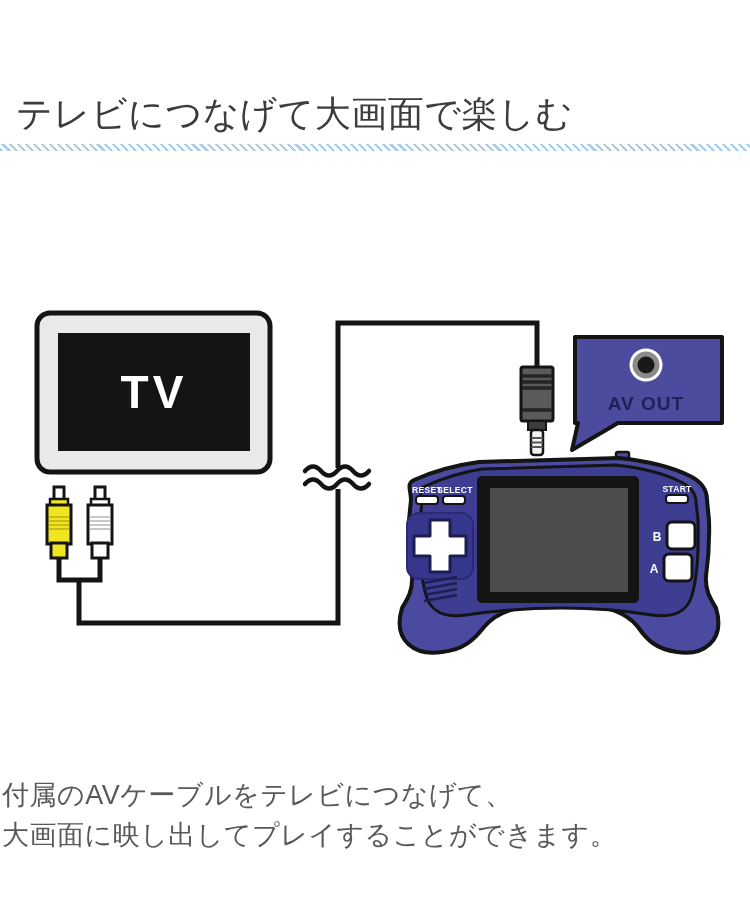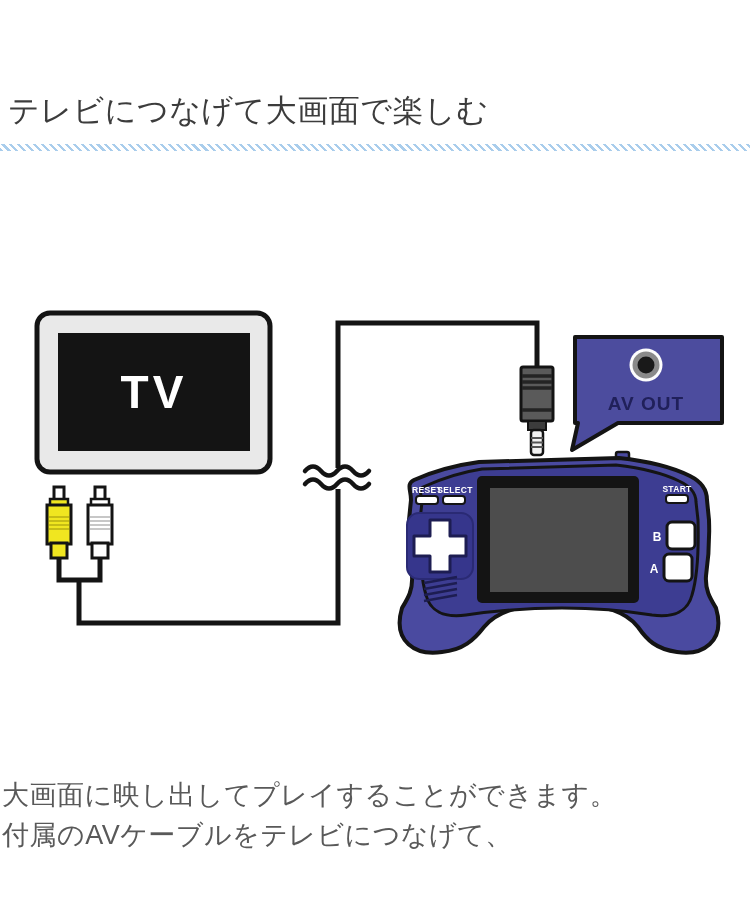--- a/index.html
+++ b/index.html
@@ -2,22 +2,22 @@
 <html><head>
 <meta charset="utf-8">
 <style>
   html,body{margin:0;padding:0;}
   body{
     width:750px;height:912px;position:relative;overflow:hidden;
     background:#ffffff;
     font-family:"Liberation Sans",sans-serif;
   }
   .heading{
-    position:absolute;left:8px;top:90px;
-    font-size:31px;color:#3c3c3c;letter-spacing:.5px;white-space:nowrap;
+    position:absolute;left:16px;top:90px;
+    font-size:36px;color:#3c3c3c;letter-spacing:.5px;white-space:nowrap;
   }
   .heading-underline{
     position:absolute;left:0;top:144px;width:750px;height:7px;
     background:repeating-linear-gradient(45deg,#a9cdec 0,#a9cdec 2.2px,#ffffff 2.2px,#ffffff 5.6px);
   }
   .diagram{position:absolute;left:0;top:0;}
   .footer-text{
     position:absolute;left:2px;top:775px;
     font-size:27px;color:#595959;line-height:40px;letter-spacing:.5px;
   }
@@ -109,15 +109,15 @@
   <g>
     <path d="M575,337 H722 V423 H618 L572,450 L578,423 H575 Z" fill="#4c4c9e" stroke="#141414" stroke-width="4" stroke-linejoin="round"></path>
     <circle cx="646" cy="365" r="16.5" fill="#fdfdfd"></circle>
     <circle cx="646" cy="365" r="13.5" fill="#8a8a8a"></circle>
     <circle cx="646" cy="365" r="8.5" fill="#191919"></circle>
     <text x="646" y="410" text-anchor="middle" font-size="19" font-weight="bold" fill="#20205a" letter-spacing="1">AV OUT</text>
   </g>
 </svg>
 
 <div class="footer-text">
+  <div>付属のAVケーブルをテレビにつなげて、</div>
   <div>大画面に映し出してプレイすることができます。</div>
-  <div>付属のAVケーブルをテレビにつなげて、</div>
 </div>
 
 </body></html>

